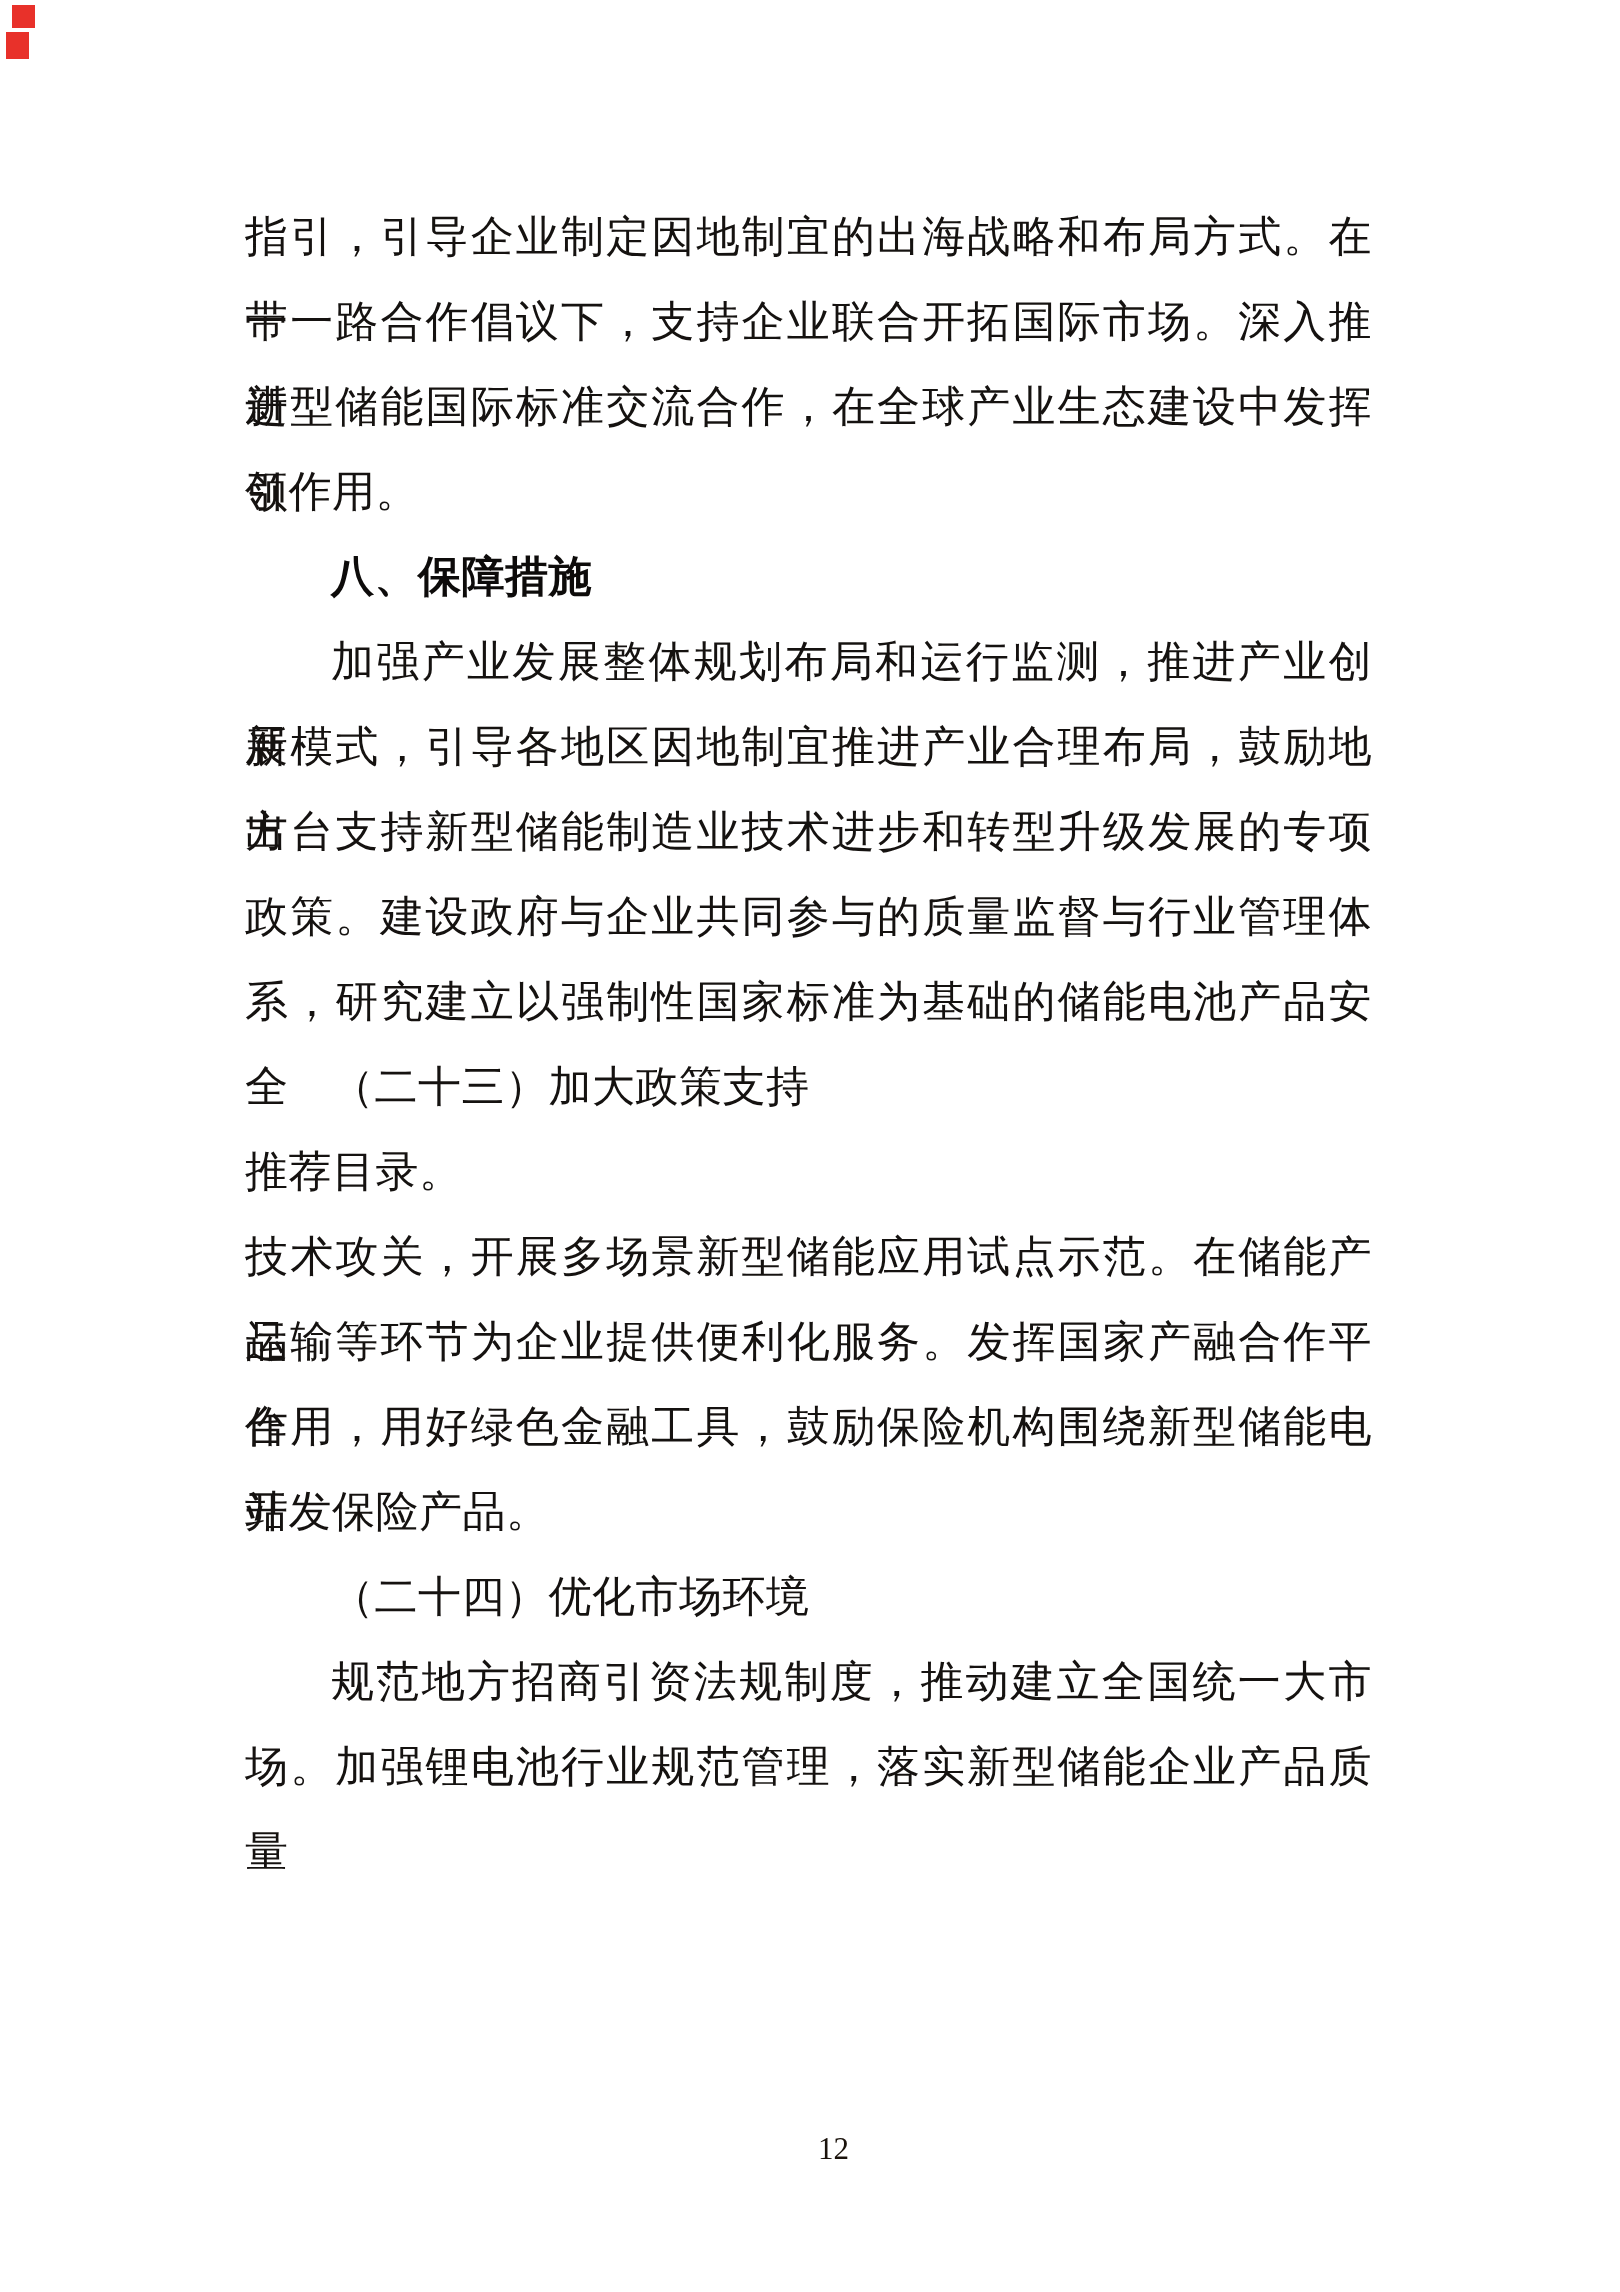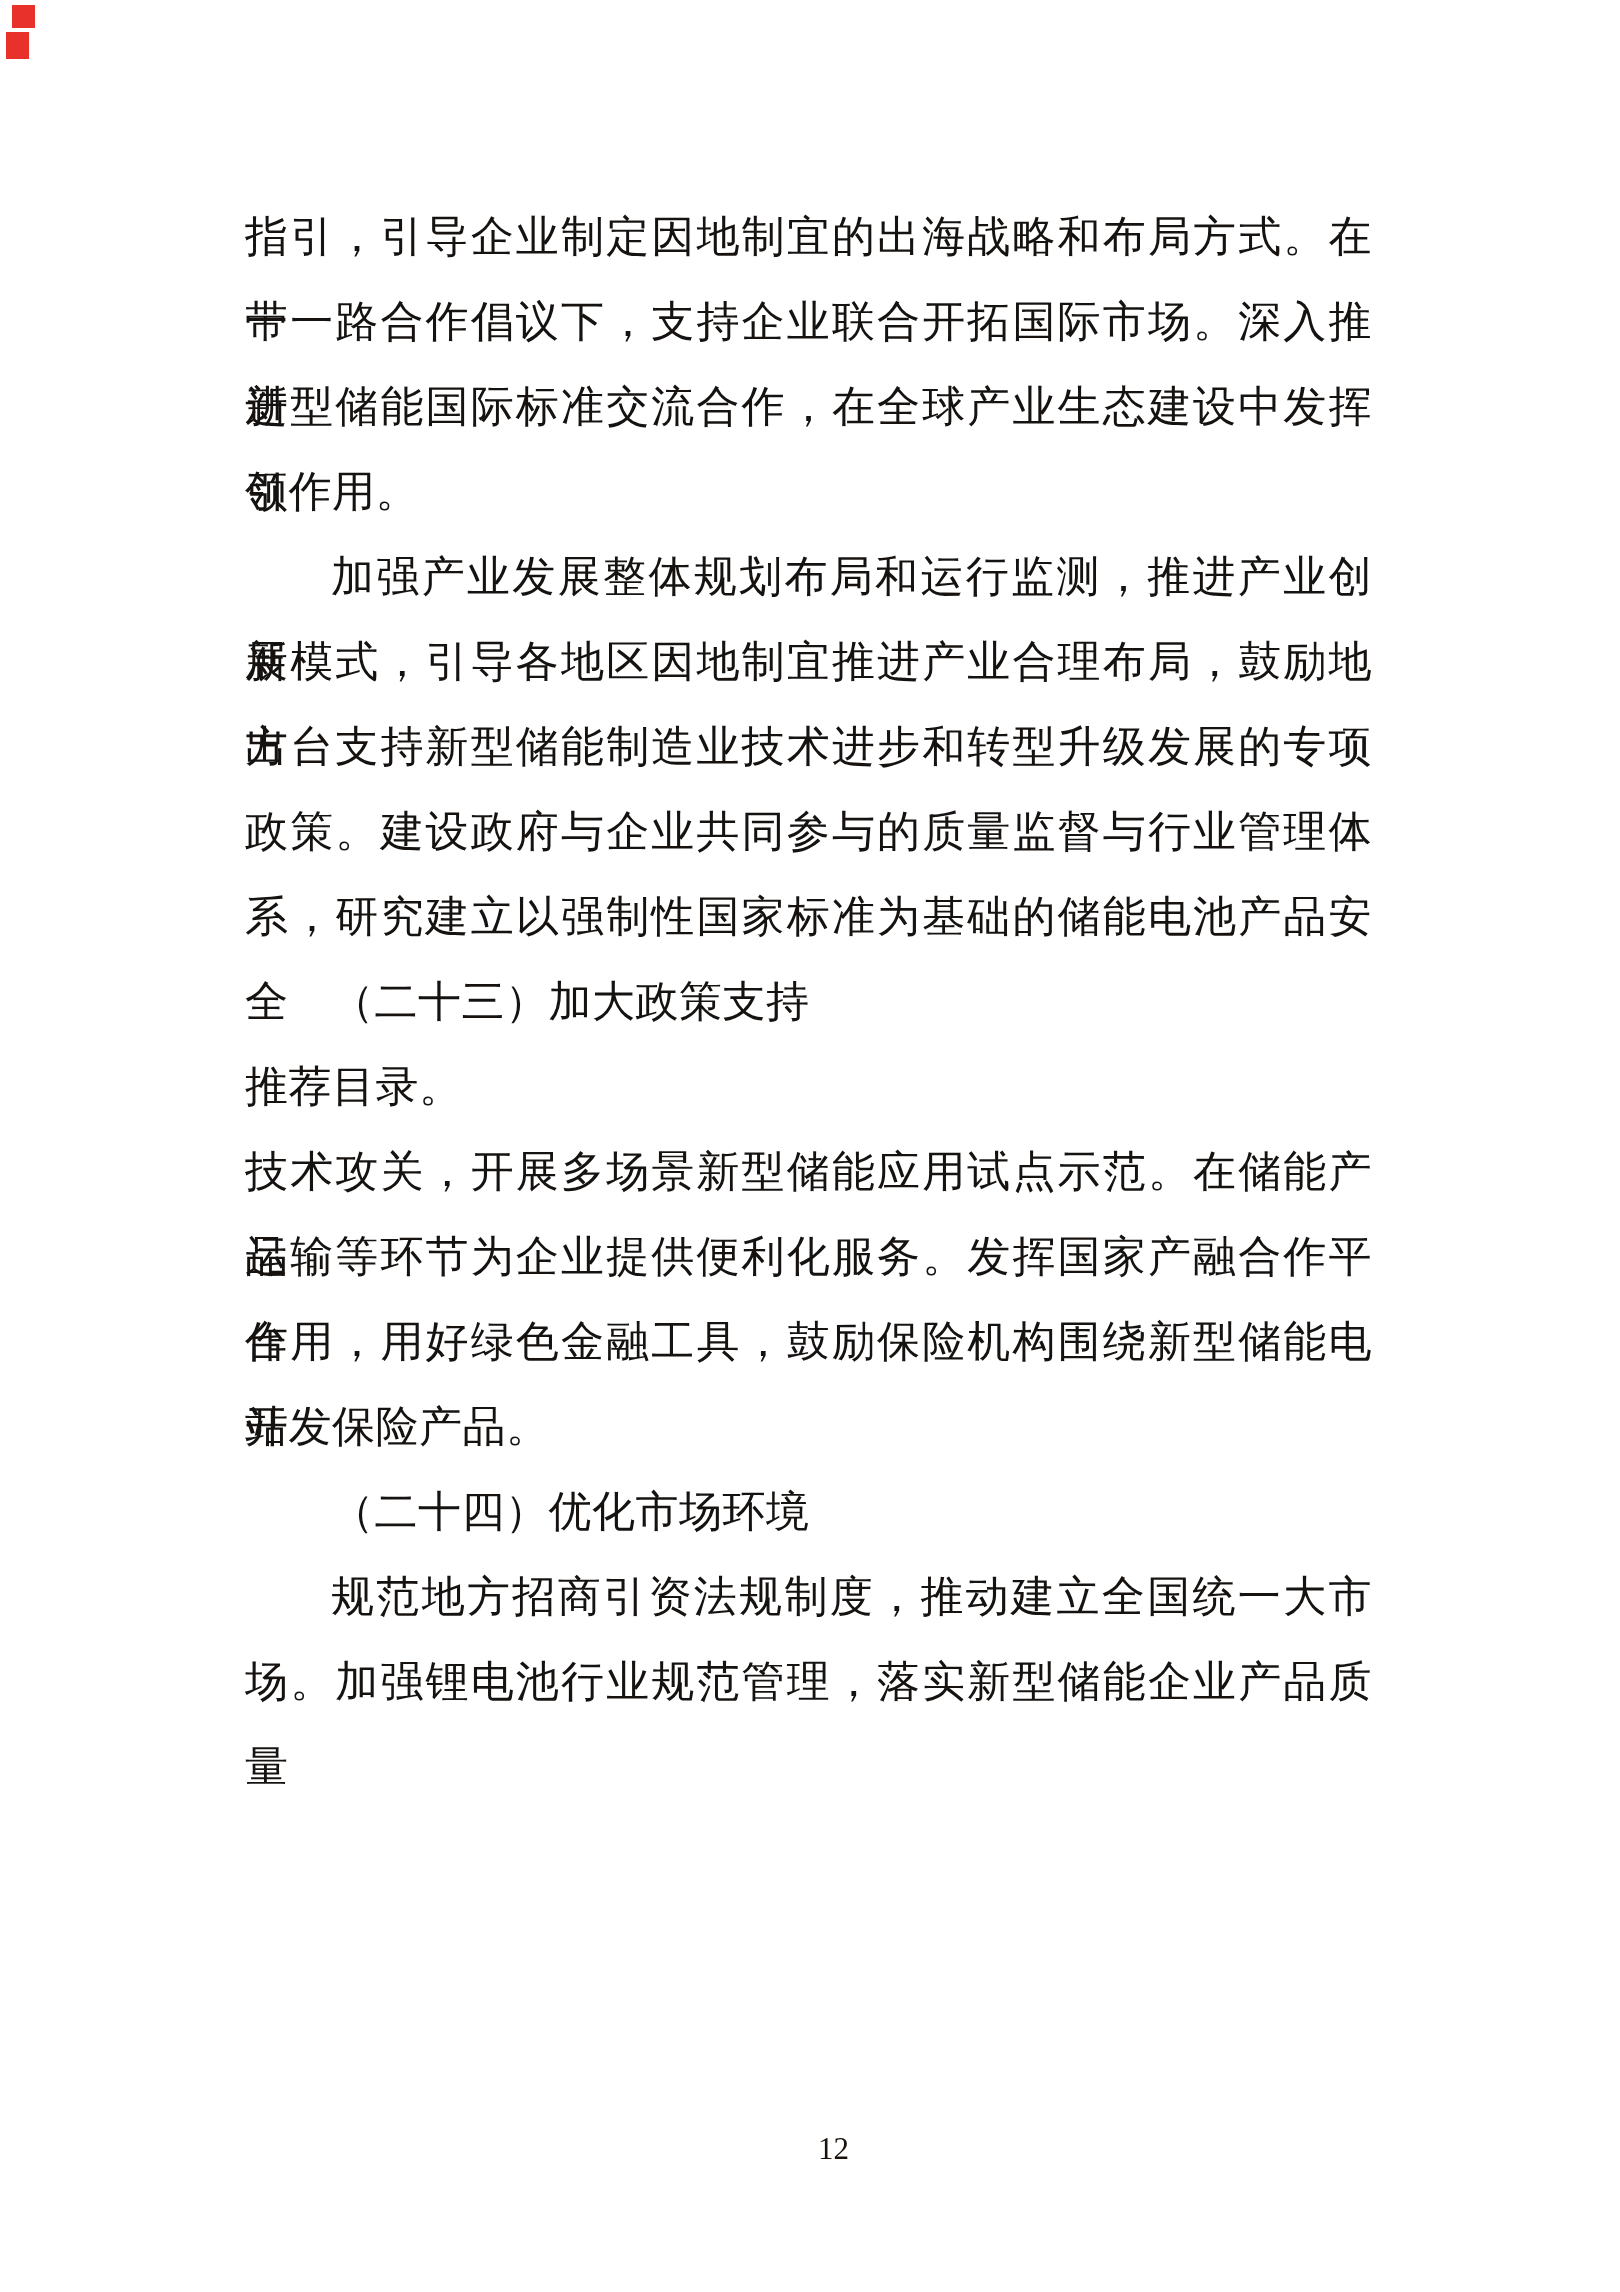--- a/index.html
+++ b/index.html
@@ -73,20 +73,21 @@
 <div class="doc-page">
 
   <div class="corner-mark m1" style="background-color: rgb(232, 49, 42);"></div>
   <div class="corner-mark m2" style="background-color: rgb(232, 49, 42);"></div>
 
   <div class="content">
     <div class="line fill">指引，引导企业制定因地制宜的出海战略和布局方式。在一</div>
     <div class="line fill">带一路合作倡议下，支持企业联合开拓国际市场。深入推进</div>
     <div class="line fill">新型储能国际标准交流合作，在全球产业生态建设中发挥引</div>
     <div class="line short">领作用。</div>
+    <div class="line h1 indent short">八、保障措施</div>
     <div class="line fill indent">加强产业发展整体规划布局和运行监测，推进产业创新</div>
     <div class="line fill">展模式，引导各地区因地制宜推进产业合理布局，鼓励地方</div>
     <div class="line fill">出台支持新型储能制造业技术进步和转型升级发展的专项</div>
     <div class="line fill">政策。建设政府与企业共同参与的质量监督与行业管理体</div>
     <div class="line fill">系，研究建立以强制性国家标准为基础的储能电池产品安全</div>
     <div class="line h2 indent short">（二十三）加大政策支持</div>
     <div class="line short">推荐目录。</div>
     <div class="line fill">技术攻关，开展多场景新型储能应用试点示范。在储能产品</div>
     <div class="line fill">运输等环节为企业提供便利化服务。发挥国家产融合作平台</div>
     <div class="line fill">作用，用好绿色金融工具，鼓励保险机构围绕新型储能电站</div>

